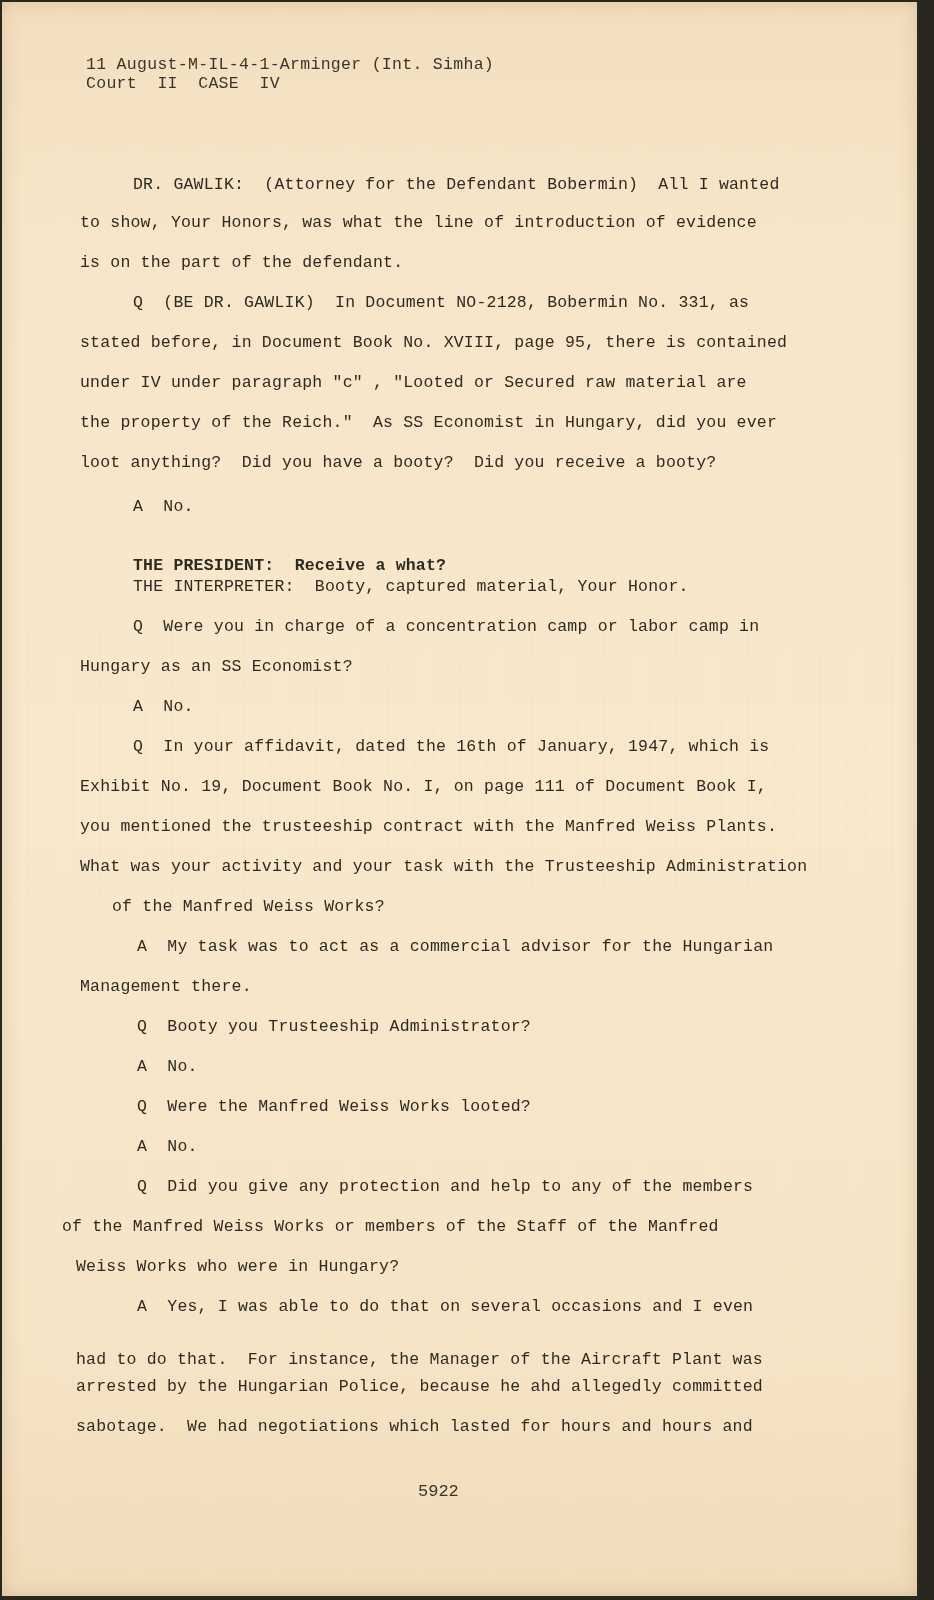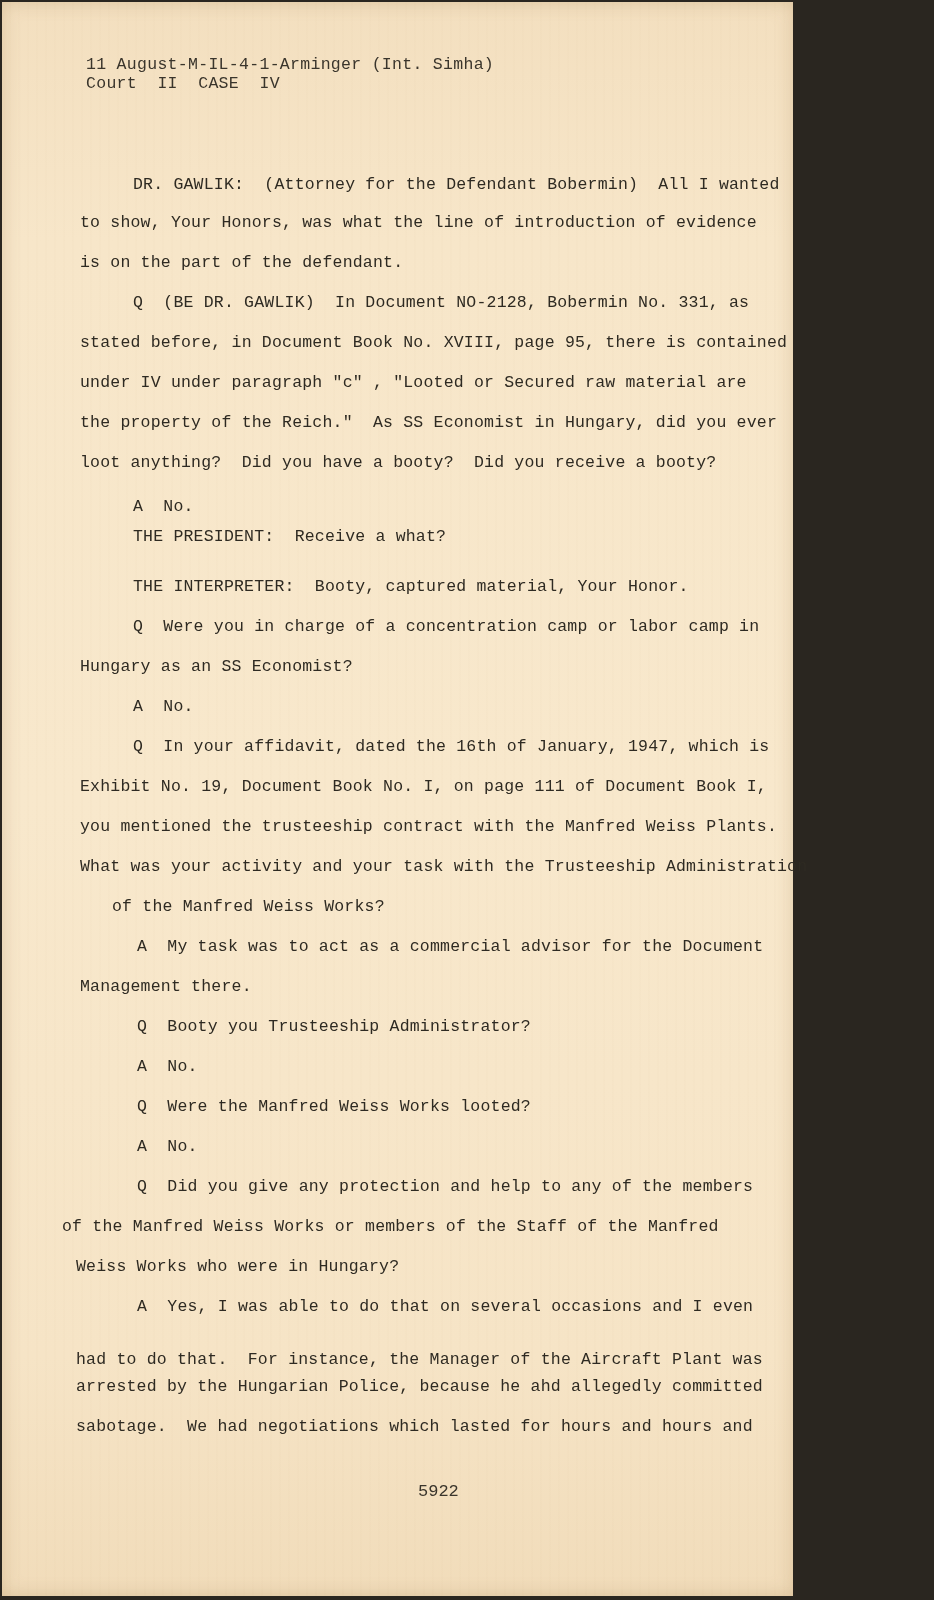--- a/index.html
+++ b/index.html
@@ -7,21 +7,21 @@
     padding: 0;
     width: 934px;
     height: 1600px;
     background: #2a2620;
     overflow: hidden;
   }
   .page {
     position: absolute;
     left: 2px;
     top: 2px;
-    width: 791px;
+    width: 915px;
     height: 1594px;
     background: linear-gradient(180deg, #f3dfbf 0%, #f7e6c9 15%, #f8e8cc 50%, #f6e4c6 85%, #f1dcba 100%);
     box-shadow: inset 0 0 18px rgba(150, 110, 60, 0.25);
     font-family: "Liberation Mono", "DejaVu Sans Mono", monospace;
     color: #2b2720;
   }
   .page::before {
     content: "";
     position: absolute;
     inset: 0;
@@ -66,31 +66,31 @@
   <div id="body-lines">
       <div class="line" style="left: 131px; top: 173px;">DR. GAWLIK:  (Attorney for the Defendant Bobermin)  All I wanted</div>
       <div class="line" style="left: 78px; top: 211px;">to show, Your Honors, was what the line of introduction of evidence</div>
       <div class="line" style="left: 78px; top: 251px;">is on the part of the defendant.</div>
       <div class="line" style="left: 131px; top: 291px;">Q  (BE DR. GAWLIK)  In Document NO-2128, Bobermin No. 331, as</div>
       <div class="line" style="left: 78px; top: 331px;">stated before, in Document Book No. XVIII, page 95, there is contained</div>
       <div class="line" style="left: 78px; top: 371px;">under IV under paragraph "c" , "Looted or Secured raw material are</div>
       <div class="line" style="left: 78px; top: 411px;">the property of the Reich."  As SS Economist in Hungary, did you ever</div>
       <div class="line" style="left: 78px; top: 451px;">loot anything?  Did you have a booty?  Did you receive a booty?</div>
       <div class="line" style="left: 131px; top: 495px;">A  No.</div>
-      <div class="line" style="left: 131px; top: 525px;">THE PRESIDENT:  Receive a what?</div>
+      <div class="line" style="left: 131px; top: 554px; font-weight: bold;">THE PRESIDENT:  Receive a what?</div>
       <div class="line" style="left: 131px; top: 575px;">THE INTERPRETER:  Booty, captured material, Your Honor.</div>
       <div class="line" style="left: 131px; top: 615px;">Q  Were you in charge of a concentration camp or labor camp in</div>
       <div class="line" style="left: 78px; top: 655px;">Hungary as an SS Economist?</div>
       <div class="line" style="left: 131px; top: 695px;">A  No.</div>
       <div class="line" style="left: 131px; top: 735px;">Q  In your affidavit, dated the 16th of January, 1947, which is</div>
       <div class="line" style="left: 78px; top: 775px;">Exhibit No. 19, Document Book No. I, on page 111 of Document Book I,</div>
       <div class="line" style="left: 78px; top: 815px;">you mentioned the trusteeship contract with the Manfred Weiss Plants.</div>
       <div class="line" style="left: 78px; top: 855px;">What was your activity and your task with the Trusteeship Administration</div>
       <div class="line" style="left: 78px; top: 895px; margin-left: 32px;">of the Manfred Weiss Works?</div>
-      <div class="line" style="left: 135px; top: 935px;">A  My task was to act as a commercial advisor for the Document</div>
+      <div class="line" style="left: 135px; top: 935px;">A  My task was to act as a commercial advisor for the Hungarian</div>
       <div class="line" style="left: 78px; top: 975px;">Management there.</div>
       <div class="line" style="left: 135px; top: 1015px;">Q  Booty you Trusteeship Administrator?</div>
       <div class="line" style="left: 135px; top: 1055px;">A  No.</div>
       <div class="line" style="left: 135px; top: 1095px;">Q  Were the Manfred Weiss Works looted?</div>
       <div class="line" style="left: 135px; top: 1135px;">A  No.</div>
       <div class="line" style="left: 135px; top: 1175px;">Q  Did you give any protection and help to any of the members</div>
       <div class="line" style="left: 60px; top: 1215px; text-align: center;">of the Manfred Weiss Works or members of the Staff of the Manfred</div>
       <div class="line" style="left: 74px; top: 1255px;">Weiss Works who were in Hungary?</div>
       <div class="line" style="left: 135px; top: 1295px;">A  Yes, I was able to do that on several occasions and I even</div>
       <div class="line" style="left: 74px; top: 1335px; margin-top: 13px;">had to do that.  For instance, the Manager of the Aircraft Plant was</div>

